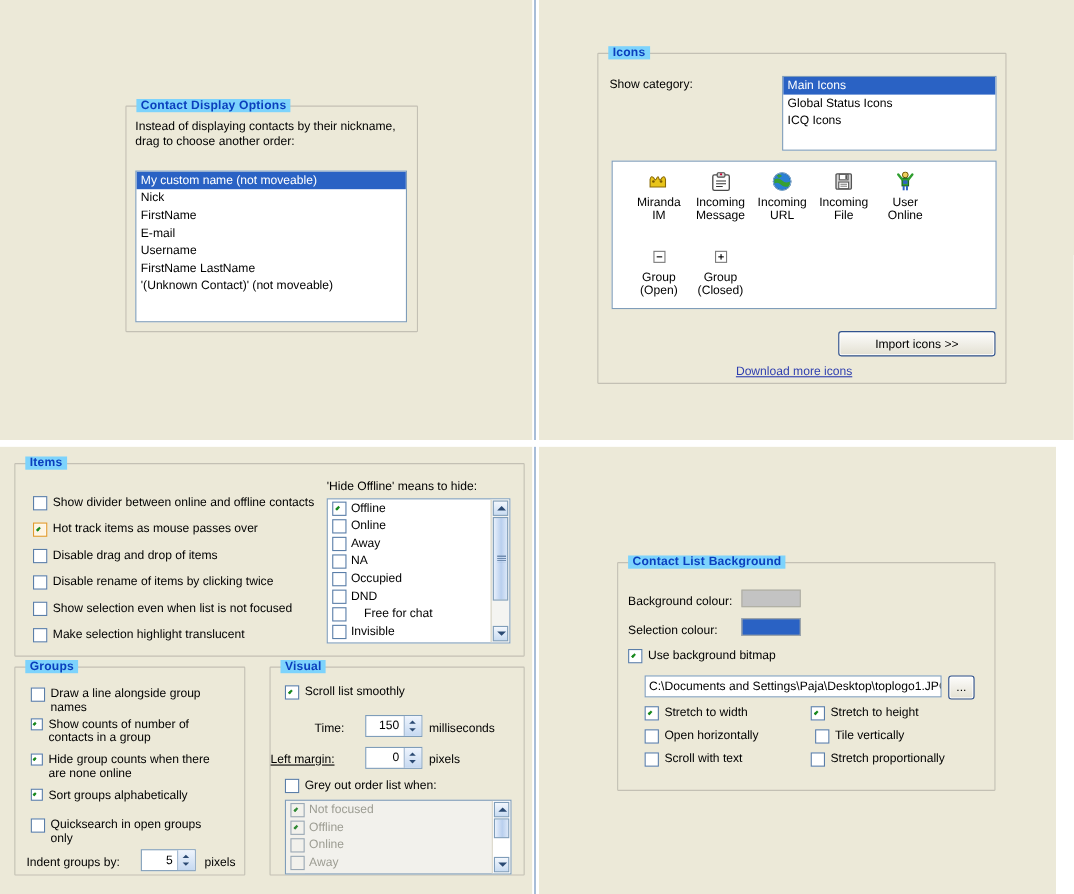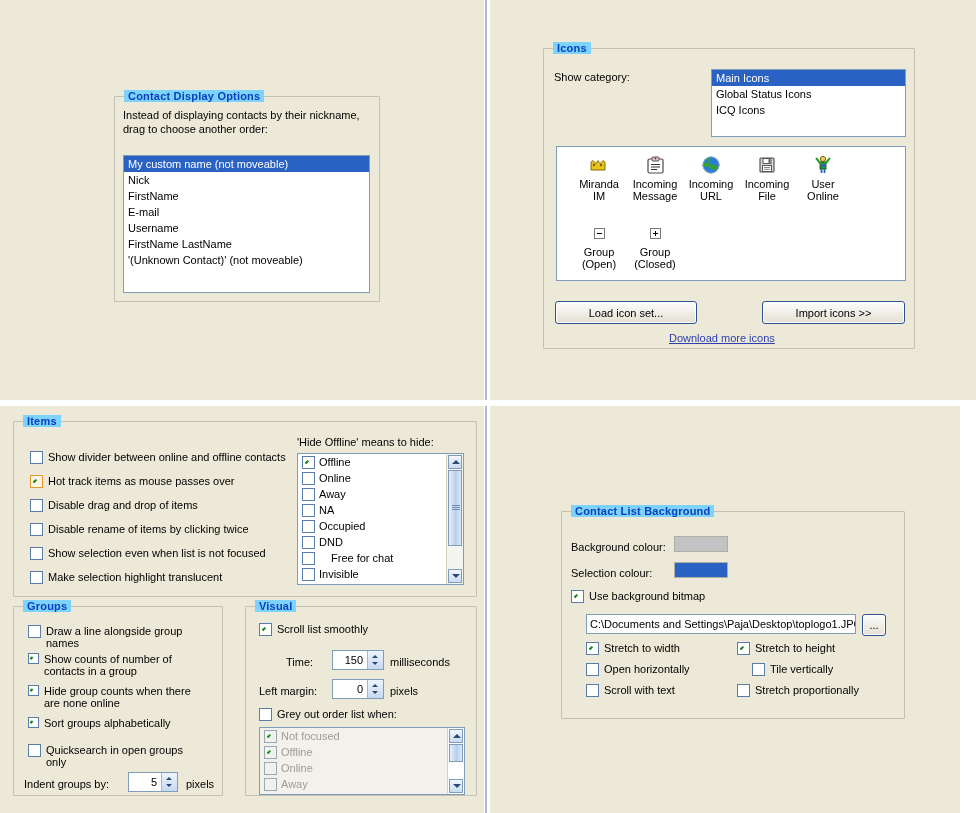--- a/index.html
+++ b/index.html
@@ -205,21 +205,20 @@
         </div>
         <div class="icell" style="left: 70px; top: 76px;">
           <div class="gly">
             <span class="plusbox plus"></span>
           </div>
           <div>Group</div>
           <div>(Closed)</div>
         </div>
       </div>
 
-    <div class="btn" style="left:11px;top:252px;width:140px;height:21px;">Load icon set...</div>
     <div class="btn" style="left:218px;top:252px;width:141px;height:21px;">Import icons &gt;&gt;</div>
     <div class="link" style="left:125px;top:283px;">Download more icons</div>
   </div>
 </div>
 
 <div class="quad" id="q-bl">
 
   <div class="gb" style="left:13px;top:15px;width:462px;height:174px;">
     <span class="gbt">Items</span>
     <div id="items-checks">
@@ -336,21 +335,21 @@
       <span class="t">Scroll list smoothly</span>
     </div>
 
     <div class="lbl" style="left:40px;top:49px;">Time:</div>
     <div class="spin" style="left:86px;top:43px;width:52px;height:20px;">
       <span class="v">150</span>
       <span class="ar"></span>
     </div>
     <div class="lbl" style="left:144px;top:49px;">milliseconds</div>
 
-    <div class="lbl" style="left:13px;top:78px;">Left margin:</div>
+    <div class="lbl" style="left:0;top:78px;text-decoration:underline;">Left margin:</div>
     <div class="spin" style="left:86px;top:72px;width:52px;height:20px;">
       <span class="v">0</span>
       <span class="ar"></span>
     </div>
     <div class="lbl" style="left:144px;top:78px;">pixels</div>
 
     <div class="cbrow" style="left:13px;top:101px;">
       <span class="cb"></span>
       <span class="t">Grey out order list when:</span>
     </div>
@@ -413,21 +412,21 @@
           <span class="t">Stretch to width</span>
         </div>
         <div class="cbrow" style="left: 175px; top: 130px;">
           <span class="cb on"></span>
           <span class="t">Stretch to height</span>
         </div>
         <div class="cbrow" style="left: 24px; top: 151px;">
           <span class="cb"></span>
           <span class="t">Open horizontally</span>
         </div>
-        <div class="cbrow" style="left: 190px; top: 151px;">
+        <div class="cbrow" style="left: 179px; top: 151px;">
           <span class="cb"></span>
           <span class="t">Tile vertically</span>
         </div>
         <div class="cbrow" style="left: 24px; top: 172px;">
           <span class="cb"></span>
           <span class="t">Scroll with text</span>
         </div>
         <div class="cbrow" style="left: 175px; top: 172px;">
           <span class="cb"></span>
           <span class="t">Stretch proportionally</span>

